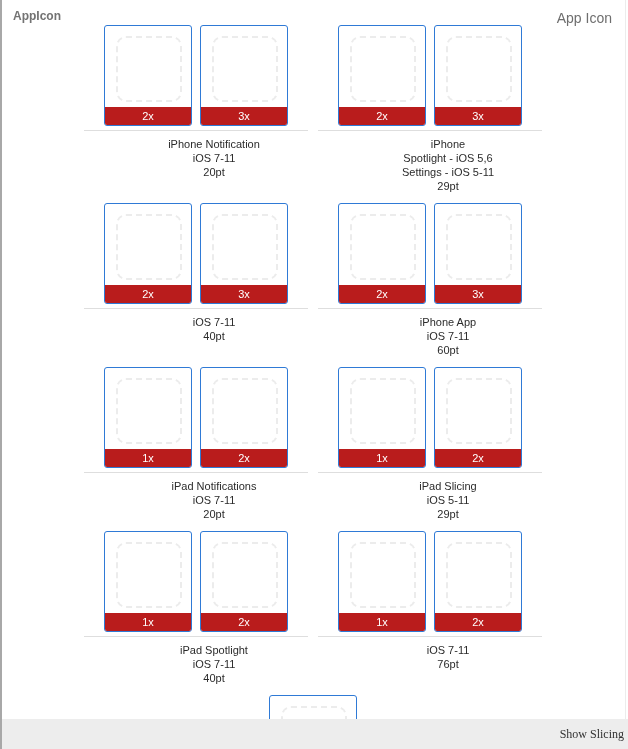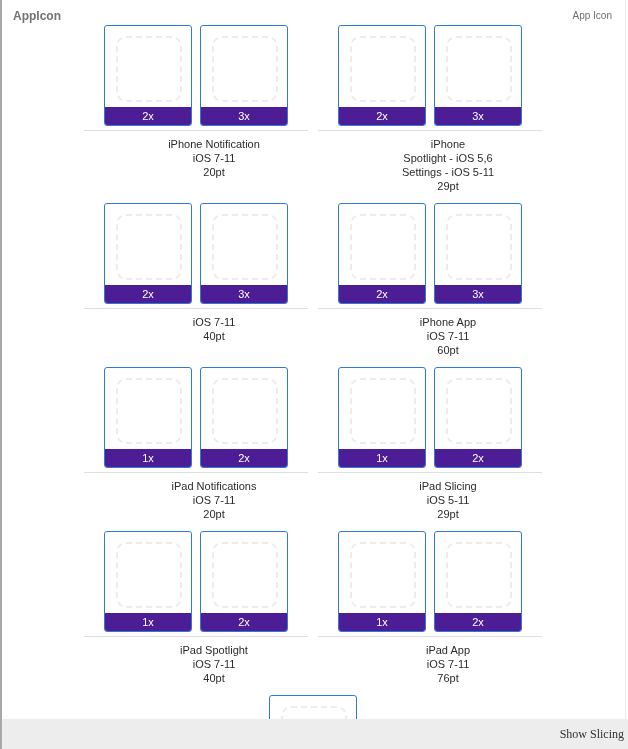--- a/index.html
+++ b/index.html
@@ -5,35 +5,35 @@
   html, body { margin: 0; padding: 0; }
   body {
     width: 628px; height: 749px; overflow: hidden; position: relative;
     background: #ffffff;
     font-family: "Liberation Sans", sans-serif;
     color: #2b2b2b;
   }
   .left-border { position: absolute; left: 0; top: 0; width: 2px; height: 749px; background: #a8a8a8; }
   .right-line { position: absolute; left: 625px; top: 0; width: 1px; height: 719px; background: #ececec; }
   .title { position: absolute; left: 13px; top: 9px; font-size: 12px; font-weight: bold; color: #737373; }
-  .type-label { position: absolute; right: 16px; top: 10px; font-size: 10px; color: #6e6e6e; }
+  .type-label { position: absolute; right: 16px; top: 10px; font-size: 14px; color: #6e6e6e; }
   .group { position: absolute; width: 224px; }
   .slots { position: absolute; top: 0; width: 224px; height: 101px; }
   .slot {
     position: absolute; top: 0; width: 86px; height: 99px;
     border: 1px solid #2f7ad6; border-radius: 3px; background: #fff; overflow: hidden;
     cursor: pointer;
   }
   .slot .well {
     position: absolute; left: 11px; top: 10px; width: 62px; height: 62px;
     border: 2px dashed #ececec; border-radius: 10px;
   }
   .slot .scale {
     position: absolute; left: 0; bottom: 0; width: 100%; height: 18px;
-    background: #4c1d95; color: #ffffff; font-size: 11px; text-align: center; line-height: 19px;
+    background: #b91c1c; color: #ffffff; font-size: 11px; text-align: center; line-height: 19px;
   }
   .divider { position: absolute; top: 105px; left: 0; width: 224px; height: 1px; background: #dedede; }
   .caption { position: absolute; top: 112px; left: 18px; width: 224px; text-align: center; font-size: 11px; line-height: 14px; color: #2b2b2b; }
   .caption div { white-space: nowrap; }
   .bottom-bar {
     position: absolute; left: 2px; top: 719px; width: 626px; height: 30px; background: #ededed;
   }
   .show-slicing { position: absolute; right: 4px; top: 8px; font-size: 12px; color: #333; cursor: pointer; font-family: Liberation Serif, serif; }
   .partial { position: absolute; left: 269px; top: 695px; width: 86px; height: 40px;
     border: 1px solid #2f7ad6; border-radius: 3px; background: #fff; overflow: hidden; }
@@ -181,21 +181,20 @@
           <div class="well"></div>
           <div class="scale">1x</div>
         </div>
         <div class="slot" style="left: 116px;">
           <div class="well"></div>
           <div class="scale">2x</div>
         </div>
       </div>
       <div class="divider"></div>
       <div class="caption">
-        <div>iPad App</div>
         <div>iOS 7-11</div>
         <div>76pt</div>
       </div>
     </div>
   </div>
 
 <div class="partial">
   <div class="well"></div>
 </div>
 

